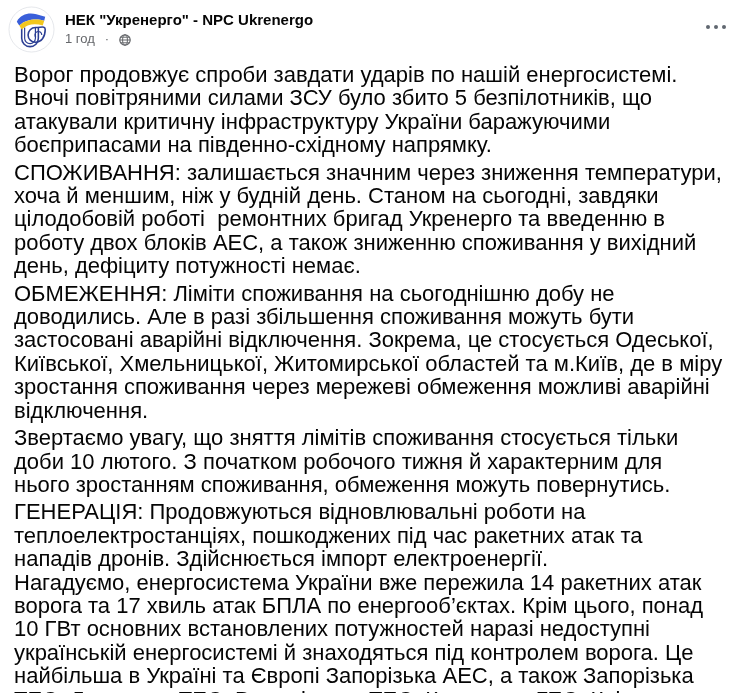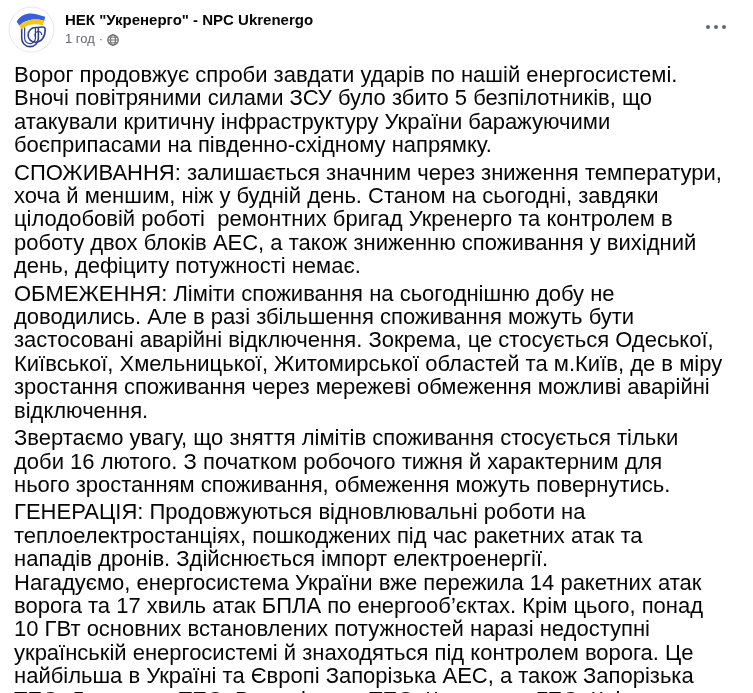--- a/index.html
+++ b/index.html
@@ -31,21 +31,21 @@
   .page-title{
     font-size:15px;
     font-weight:700;
     line-height:19px;
     color:#050505;
     cursor:pointer;
   }
   .meta-row{
     display:flex;
     align-items:center;
-    gap:4px;
+    gap:10px;
     margin-top:3px;
     font-size:13px;
     color:#65676b;
     line-height:14px;
   }
   .meta-sep{color:#65676b;}
   .globe{display:inline-block;width:12px;height:12px;margin-top:1px;}
   .more-btn{
     position:absolute;
     top:16px;
@@ -118,20 +118,20 @@
     <div class="more-btn">
       <span class="dot"></span>
       <span class="dot"></span>
       <span class="dot"></span>
     </div>
 
   </div>
 
   <div class="post-body">
     <p>Ворог продовжує спроби завдати ударів по нашій енергосистемі. Вночі повітряними силами ЗСУ було збито 5 безпілотників, що атакували критичну інфраструктуру України баражуючими боєприпасами на південно-східному напрямку.</p>
-    <p>СПОЖИВАННЯ: залишається значним через зниження температури, хоча й меншим, ніж у будній день. Станом на сьогодні, завдяки цілодобовій роботі  ремонтних бригад Укренерго та контролем в роботу двох блоків АЕС, а також зниженню споживання у вихідний день, дефіциту потужності немає.</p>
+    <p>СПОЖИВАННЯ: залишається значним через зниження температури, хоча й меншим, ніж у будній день. Станом на сьогодні, завдяки цілодобовій роботі  ремонтних бригад Укренерго та введенню в роботу двох блоків АЕС, а також зниженню споживання у вихідний день, дефіциту потужності немає.</p>
     <p>ОБМЕЖЕННЯ: Ліміти споживання на сьогоднішню добу не доводились. Але в разі збільшення споживання можуть бути застосовані аварійні відключення. Зокрема, це стосується Одеської, Київської, Хмельницької, Житомирської областей та м.Київ, де в міру зростання споживання через мережеві обмеження можливі аварійні відключення.</p>
-    <p>Звертаємо увагу, що зняття лімітів споживання стосується тільки доби 16 лютого. З початком робочого тижня й характерним для нього зростанням споживання, обмеження можуть повернутись.</p>
+    <p>Звертаємо увагу, що зняття лімітів споживання стосується тільки доби 10 лютого. З початком робочого тижня й характерним для нього зростанням споживання, обмеження можуть повернутись.</p>
     <p>ГЕНЕРАЦІЯ: Продовжуються відновлювальні роботи на теплоелектростанціях, пошкоджених під час ракетних атак та нападів дронів. Здійснюється імпорт електроенергії.
 Нагадуємо, енергосистема України вже пережила 14 ракетних атак ворога та 17 хвиль атак БПЛА по енергооб’єктах. Крім цього, понад 10 ГВт основних встановлених потужностей наразі недоступні українській енергосистемі й знаходяться під контролем ворога. Це найбільша в Україні та Європі Запорізька АЕС, а також Запорізька ТЕС, Луганська ТЕС, Вуглегірська ТЕС, Каховська ГЕС. Крім цього, на тимчасово окупованих територіях півдня також знаходиться і більшість вітрових та сонячних електростанцій. Зазначимо, що крім АЕС, решта електростанцій – це ключові регулюючі потужності. Саме вони забезпечують покриття споживання у пікові ранкові та вечірні години, де наразі найбільший дефіцит.</p>
   </div>
 
 </div>
 
 </body></html>

